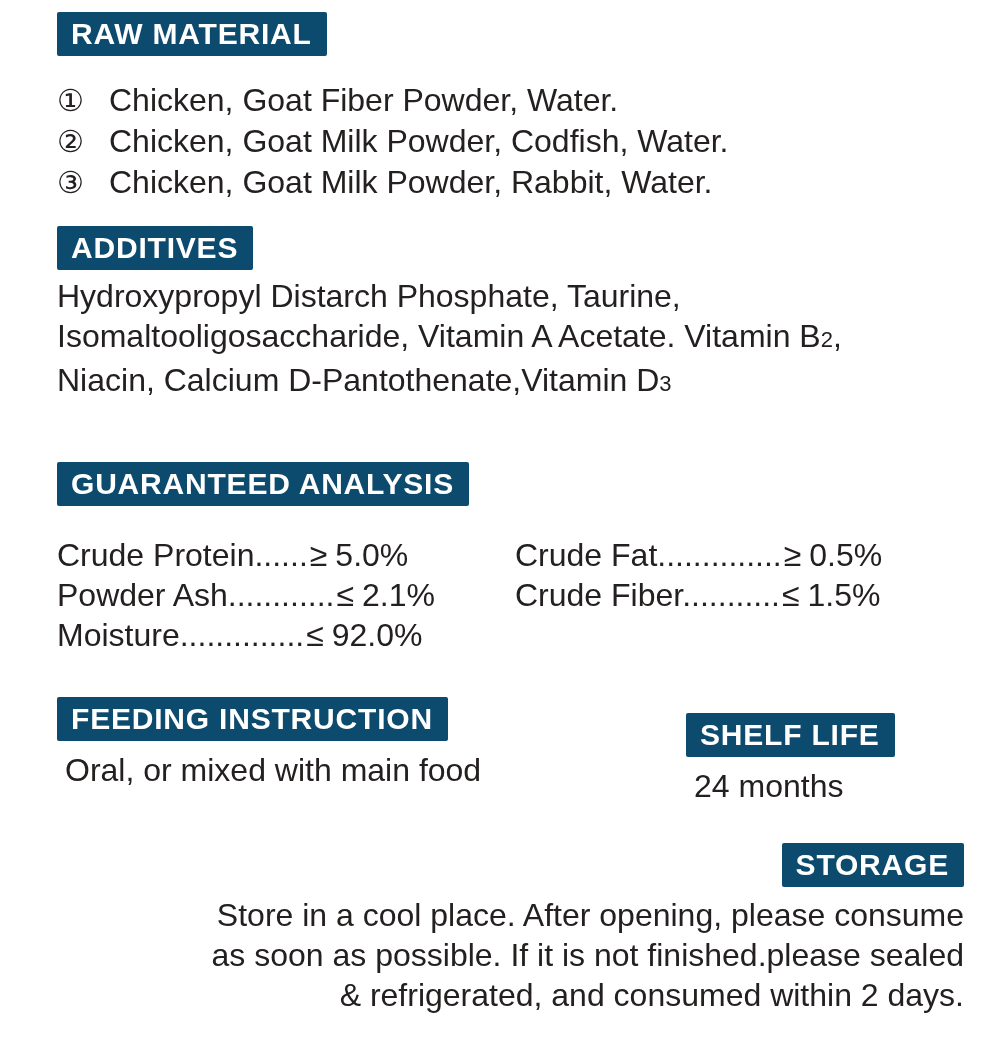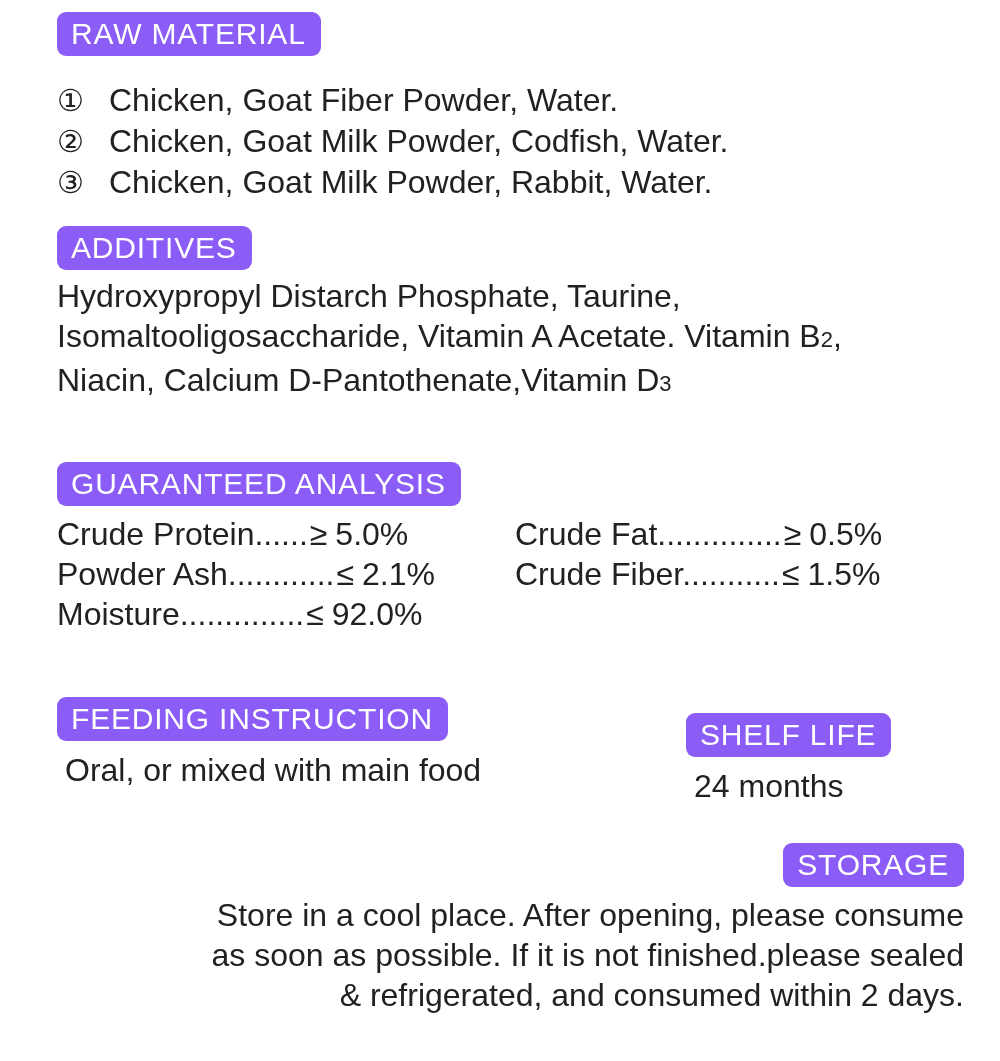--- a/index.html
+++ b/index.html
@@ -15,45 +15,45 @@
   }
   .section { position: absolute; left: 57px; right: 36px; }
   .sec-raw      { top: 12px;  }
   .sec-add      { top: 226px; }
   .sec-ga       { top: 462px; }
   .sec-feed     { top: 697px; }
   .sec-storage  { top: 843px; text-align: right; }
 
   .badge {
     display: inline-block;
-    background: #8b5cf6;
+    background: #0c4a6e;
     color: #ffffff;
-    font-weight: 400;
+    font-weight: 700;
     font-size: 30px;
     line-height: 1;
     padding: 7px 15px 7px 14px;
-    border-radius: 9px;
+    border-radius: 2px;
     letter-spacing: 0.8px;
     white-space: nowrap;
   }
 
   .body-text { font-size: 32px; line-height: 40px; color: #242020; margin-left: 8px; }
 
   
   .ing-list { margin: 24px 0 0 0; padding: 0; list-style: none; }
   .ing-item { font-size: 32px; line-height: 40px; white-space: nowrap; }
   .ing-num  { display: inline-block; width: 52px; font-size: 30px; }
 
   
   .add-par { margin-top: 6px; }
   .add-line { font-size: 32px; line-height: 40px; white-space: nowrap; }
   .sub-digit { font-size: 22px; }
 
   
-  .ga-cols { display: flex; margin-top: 8px; }
+  .ga-cols { display: flex; margin-top: 29px; }
   .ga-left  { width: 458px; flex: none; }
   .ga-right { flex: 1; }
   .ga-row { font-size: 32px; line-height: 40px; white-space: nowrap; }
   .ga-cmp { margin: 0 8px 0 2px; }
 
   
   .feed-text { margin-top: 9px; }
   .shelf-block { position: absolute; left: 629px; top: 16px; }
   .shelf-text { margin-top: 9px; }
 

